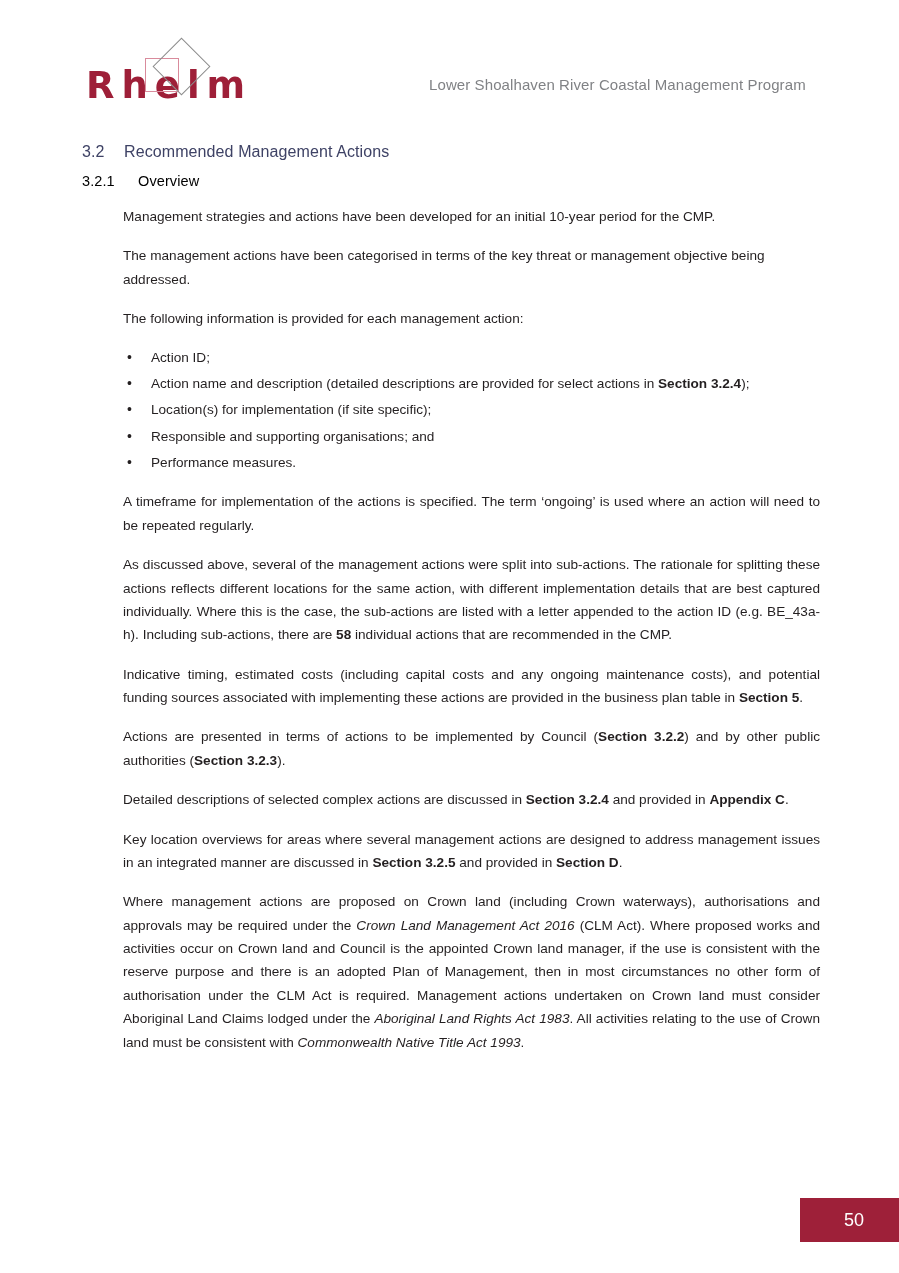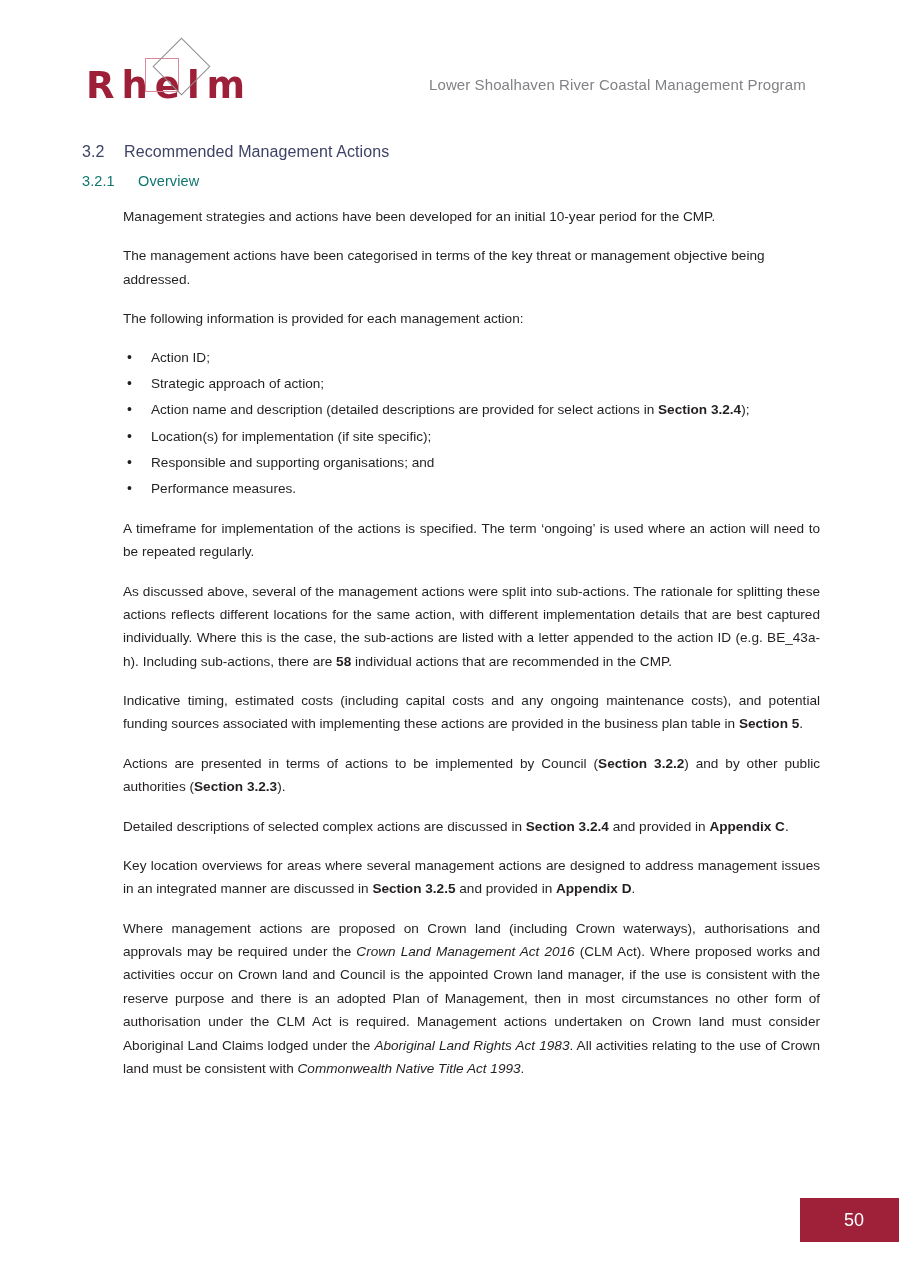--- a/index.html
+++ b/index.html
@@ -86,21 +86,21 @@
     font-weight: normal;
     color: #3e4265;
     letter-spacing: 0.1px;
   }
   h2.sec-h1 .num { display: inline-block; width: 42px; }
 
   h3.sec-h2 {
     margin: 0 0 9px 0;
     font-size: 14.5px;
     font-weight: normal;
-    color: #0f766e;
+    color: #000000;
     letter-spacing: 0.1px;
   }
   h3.sec-h2 .num { display: inline-block; width: 56px; }
 
   .body-block { padding-left: 41px; }
 
   p.para {
     margin: 16px 0 15px 0;
     font-size: 13.6px;
     line-height: 1.72;
@@ -180,38 +180,37 @@
   <div class="body-block">
 
     <p class="para nojust">Management strategies and actions have been developed for an initial 10-year period for the CMP.</p>
 
     <p class="para nojust">The management actions have been categorised in terms of the key threat or management objective being addressed.</p>
 
     <p class="para nojust">The following information is provided for each management action:</p>
 
     <ul class="bullets">
       <li><span>Action ID;</span><b></b><span></span></li>
-      <li><span>Strategic approach of action;</span><b></b><span></span></li>
       <li><span>Action name and description (detailed descriptions are provided for select actions in </span><b>Section 3.2.4</b><span>);</span></li>
       <li><span>Location(s) for implementation (if site specific);</span><b></b><span></span></li>
       <li><span>Responsible and supporting organisations; and</span><b></b><span></span></li>
       <li><span>Performance measures.</span><b></b><span></span></li>
     </ul>
 
     <p class="para">A timeframe for implementation of the actions is specified. The term ‘ongoing’ is used where an action will need to be repeated regularly.</p>
 
     <p class="para"><span>As discussed above, several of the management actions were split into sub-actions. The rationale for splitting these actions reflects different locations for the same action, with different implementation details that are best captured individually. Where this is the case, the sub-actions are listed with a letter appended to the action ID (e.g. BE_43a-h). Including sub-actions, there are </span><b>58</b><span> individual actions that are recommended in the CMP.</span></p>
 
     <p class="para"><span>Indicative timing, estimated costs (including capital costs and any ongoing maintenance costs), and potential funding sources associated with implementing these actions are provided in the business plan table in </span><b>Section 5</b><span>.</span></p>
 
     <p class="para"><span>Actions are presented in terms of actions to be implemented by Council (</span><b>Section 3.2.2</b><span>) and by other public authorities (</span><b>Section 3.2.3</b><span>).</span></p>
 
     <p class="para"><span>Detailed descriptions of selected complex actions are discussed in </span><b>Section 3.2.4</b><span> and provided in </span><b>Appendix C</b><span>.</span></p>
 
-    <p class="para"><span>Key location overviews for areas where several management actions are designed to address management issues in an integrated manner are discussed in </span><b>Section 3.2.5</b><span> and provided in </span><b>Appendix D</b><span>.</span></p>
+    <p class="para"><span>Key location overviews for areas where several management actions are designed to address management issues in an integrated manner are discussed in </span><b>Section 3.2.5</b><span> and provided in </span><b>Section D</b><span>.</span></p>
 
 
     <p class="para"><span>Where management actions are proposed on Crown land (including Crown waterways), authorisations and approvals may be required under the </span><i>Crown Land Management Act 2016</i><span> (CLM Act). Where proposed works and activities occur on Crown land and Council is the appointed Crown land manager, if the use is consistent with the reserve purpose and there is an adopted Plan of Management, then in most circumstances no other form of authorisation under the CLM Act is required. Management actions undertaken on Crown land must consider Aboriginal Land Claims lodged under the </span><i>Aboriginal Land Rights Act 1983</i><span>. All activities relating to the use of Crown land must be consistent with </span><i>Commonwealth Native Title Act 1993</i><span>.</span></p>
 
   </div>
 </div>
 
 <div class="page-number-box">
   <div class="page-number-text">50</div>
 </div>

